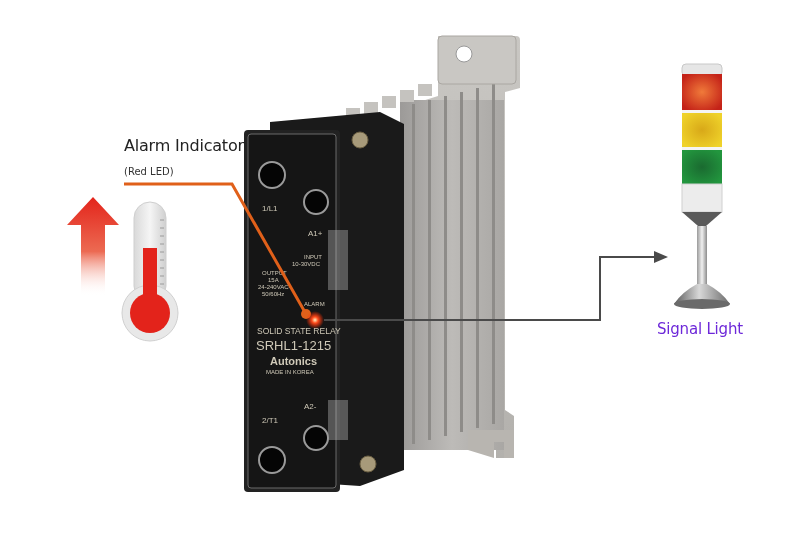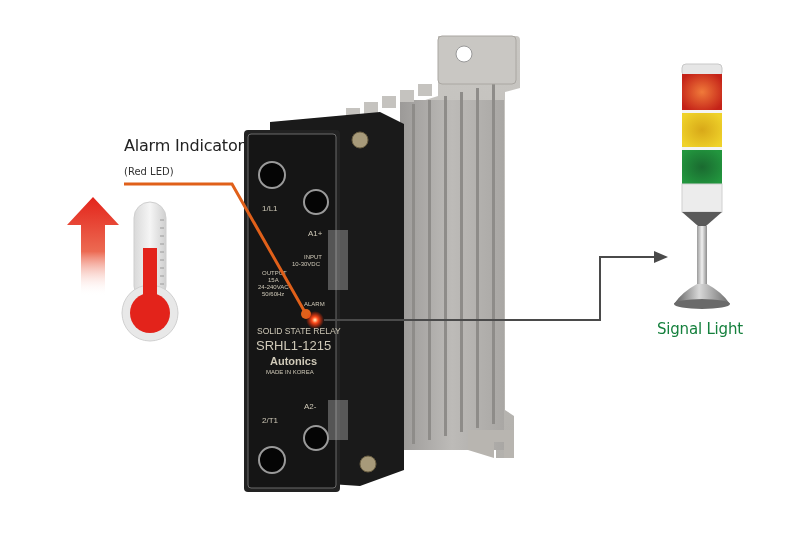--- a/index.html
+++ b/index.html
@@ -1,20 +1,20 @@
 <!DOCTYPE html>
 <html><head>
   <meta charset="utf-8">
   <style>
     html, body { margin:0; padding:0; background:#ffffff; }
     body { width:800px; height:549px; position:relative; overflow:hidden; font-family:"Liberation Sans", sans-serif; }
     #scene { position:absolute; left:0; top:0; width:800px; height:549px; }
     .callout-title { position:absolute; left:124px; top:136px; font-size:16px; color:#222; font-family:"DejaVu Sans", sans-serif; letter-spacing:-0.2px; }
     .callout-sub { position:absolute; left:124px; top:166px; font-size:10px; color:#333; font-family:"DejaVu Sans", sans-serif;text-align:right; }
-    .signal-label { position:absolute; left:657px; top:320px; font-size:15px; color:#15803d; font-family:"DejaVu Sans", sans-serif; letter-spacing:-0.2px; }
+    .signal-label { position:absolute; left:657px; top:320px; font-size:15px; color:#6d28d9; font-family:"DejaVu Sans", sans-serif; letter-spacing:-0.2px; }
     .relay-text { fill:#cfc9b8; font-family:"Liberation Sans", sans-serif; }
   </style>
 </head>
 <body>
 
 <svg id="scene" viewBox="0 0 800 549" xmlns="http://www.w3.org/2000/svg">
   <defs>
     <linearGradient id="arrowGrad" x1="0" y1="0" x2="0" y2="1">
       <stop offset="0" stop-color="#e3241b"></stop>
       <stop offset="0.55" stop-color="#ec6a52"></stop>

